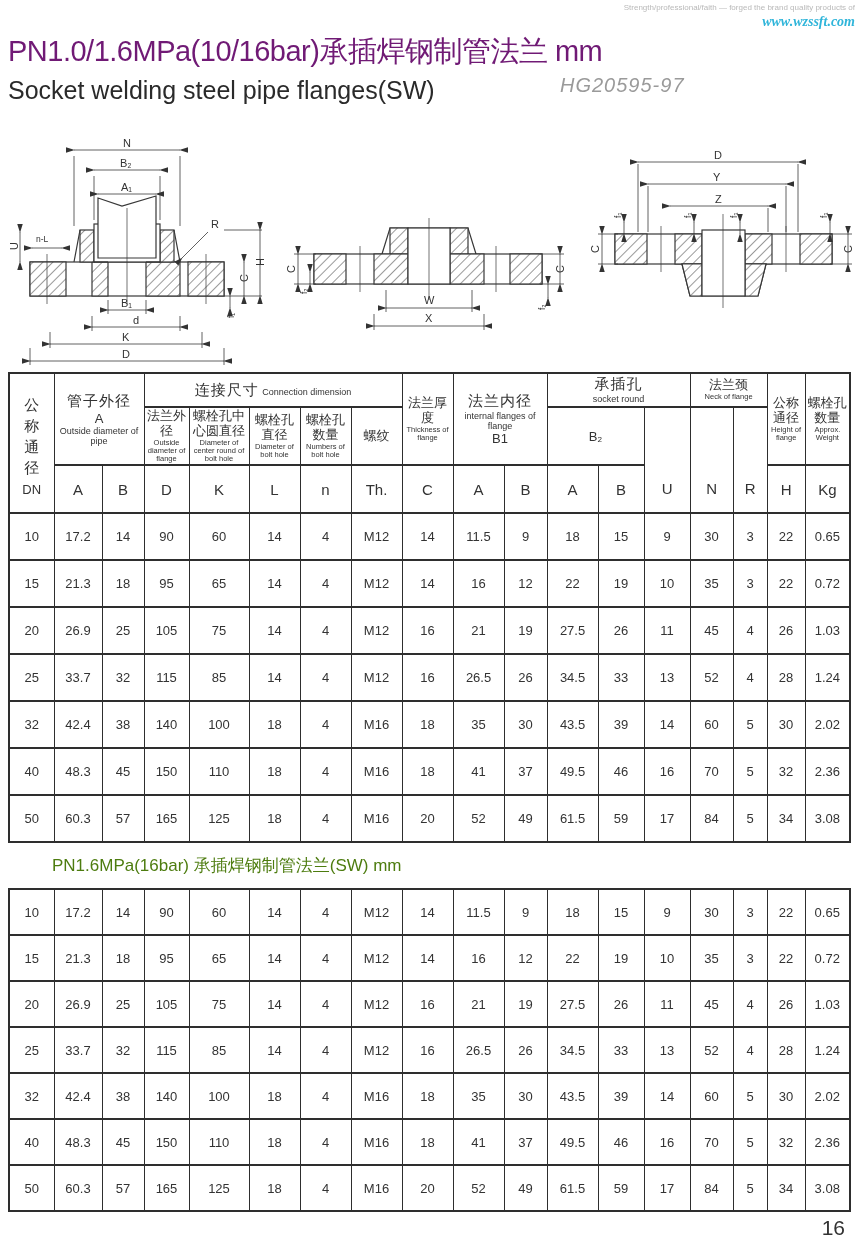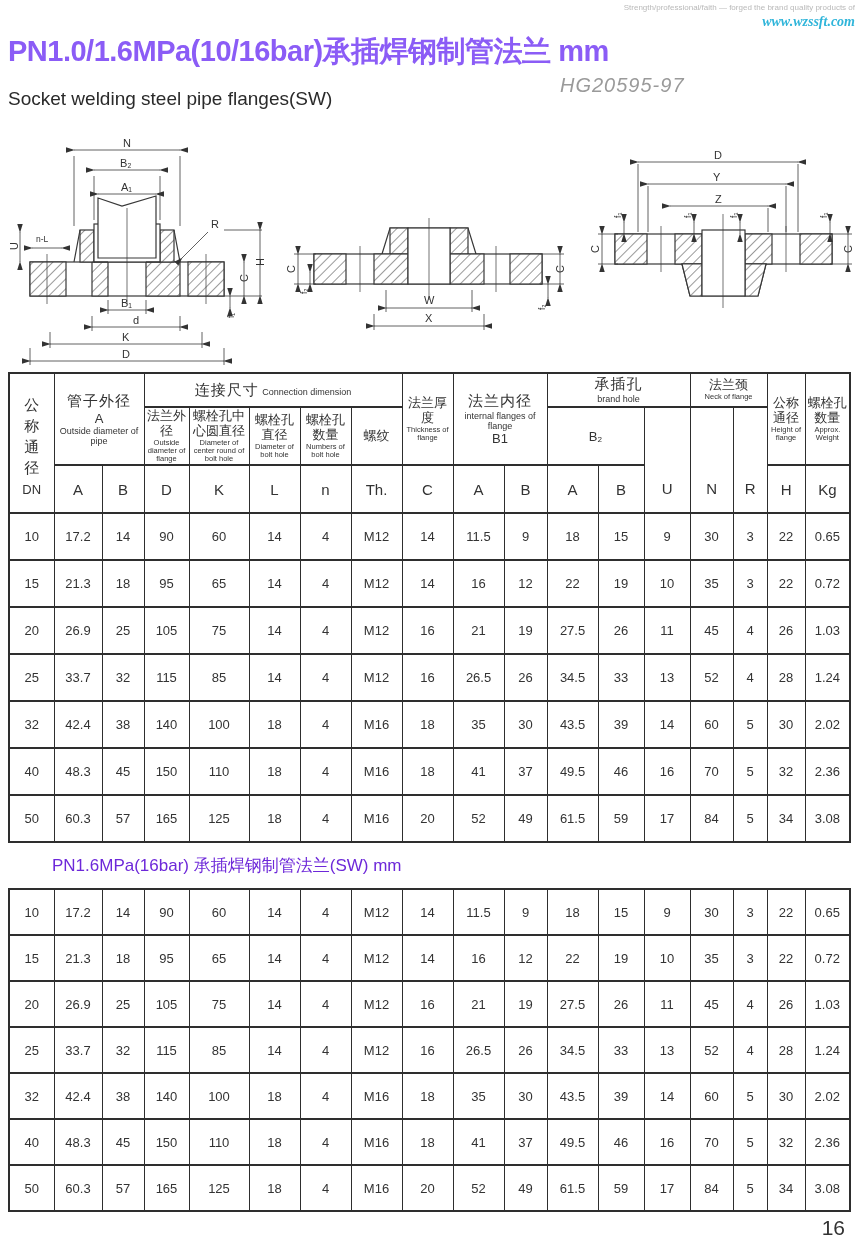--- a/index.html
+++ b/index.html
@@ -1,22 +1,22 @@
 <!DOCTYPE html>
 <html><head>
 <meta charset="utf-8">
 <style>
   * { box-sizing: border-box; margin: 0; padding: 0; }
   html,body { background:#fff; }
   body { width:861px; height:1251px; position:relative; font-family:"Liberation Sans", sans-serif; color:#222; overflow:hidden; }
 
   .tagline { position:absolute; top:3px; right:6px; font-size:8px; color:#b9b9b9;margin-left:48px; }
   .website { position:absolute; top:14px; right:6px; font-size:14px; font-style:italic; color:#2fb5da; font-weight:bold; font-family:"Liberation Serif", serif; }
-  .title   { position:absolute; top:32px; left:8px; font-size:29px; font-weight:bold; letter-spacing:-0.5px; color:#8b5cf6; white-space:nowrap; }
-  .subtitle{ position:absolute; top:76px; left:8px; font-size:19px; color:#2a2a2a;margin-top:12px; }
+  .title   { position:absolute; top:32px; left:8px; font-size:29px; font-weight:normal; letter-spacing:-0.5px; color:#701a75; white-space:nowrap; }
+  .subtitle{ position:absolute; top:76px; left:8px; font-size:25px; color:#2a2a2a; }
   .standard{ position:absolute; top:74px; left:560px; font-size:20px; font-weight:normal; font-style:italic; color:#9a9a9a; letter-spacing:1px; }
 
   svg { position:absolute; }
   svg text { font-family:"Liberation Sans", sans-serif; font-size:11px; fill:#333; }
   svg text.sm { font-size:8.5px; }
 
   .tablewrap { position:absolute; top:372px; left:8px; width:845px; }
   table { border-collapse:collapse; table-layout:fixed; width:843px; font-size:13px; color:#333; }
   table, th, td { border:1px solid #2e2e2e; }
   th, td { border-top-width:2px; border-bottom-width:2px; text-align:center; vertical-align:middle; padding:0; font-weight:normal; }
@@ -27,21 +27,21 @@
   .zh  { font-size:15px; letter-spacing:1px; }
   .zh-sm { font-size:13px; letter-spacing:0; line-height:1.15; }
   .en  { font-size:9px; line-height:1.12; letter-spacing:0; }
   .en-xs { font-size:7.5px; line-height:1.1; letter-spacing:0; }
   .code { font-size:13px; }
   .dn-stack { width:17px; margin:4px auto; word-break:break-all; font-size:15px; line-height:1.4; }
   .vbottom { vertical-align:bottom; }
   .vbottom .letter { padding-bottom:15px; font-size:15px; }
   tbody.data tr { height:47px; }
   tbody.data2 tr { height:46px; }
-  .band { width:843px; height:45px; display:flex; align-items:center; padding-left:44px; font-size:17px; color:#6d28d9; background:#fff; }
+  .band { width:843px; height:45px; display:flex; align-items:center; padding-left:44px; font-size:17px; color:#4d7c0f; background:#fff; }
   .pagenum { position:absolute; top:1216px; right:16px; font-size:21px; color:#333; }
 </style>
 </head>
 <body>
 
 <div class="tagline">Strength/professional/faith — forged the brand quality products of</div>
 <div class="website">www.wzssft.com</div>
 <h1 class="title">PN1.0/1.6MPa(10/16bar)承插焊钢制管法兰  mm</h1>
 <div class="subtitle">Socket welding steel pipe flanges(SW)</div>
 <div class="standard">HG20595-97</div>
@@ -261,21 +261,21 @@
           <div class="zh-sm">法兰厚度</div>
           <div class="en-xs">Thickness of flange</div>
         </th>
         <th rowspan="2" colspan="2">
           <div class="zh">法兰内径</div>
           <div class="en">internal flanges of flange</div>
           <div class="code">B1</div>
         </th>
         <th colspan="3">
           <div class="zh">承插孔</div>
-          <div class="en">brand hole</div>
+          <div class="en">socket round</div>
         </th>
         <th colspan="2">
           <div class="zh-sm">法兰颈</div>
           <div class="en-xs">Neck of flange</div>
         </th>
         <th rowspan="2">
           <div class="zh-sm">公称通径</div>
           <div class="en-xs">Height of flange</div>
         </th>
         <th rowspan="2">

